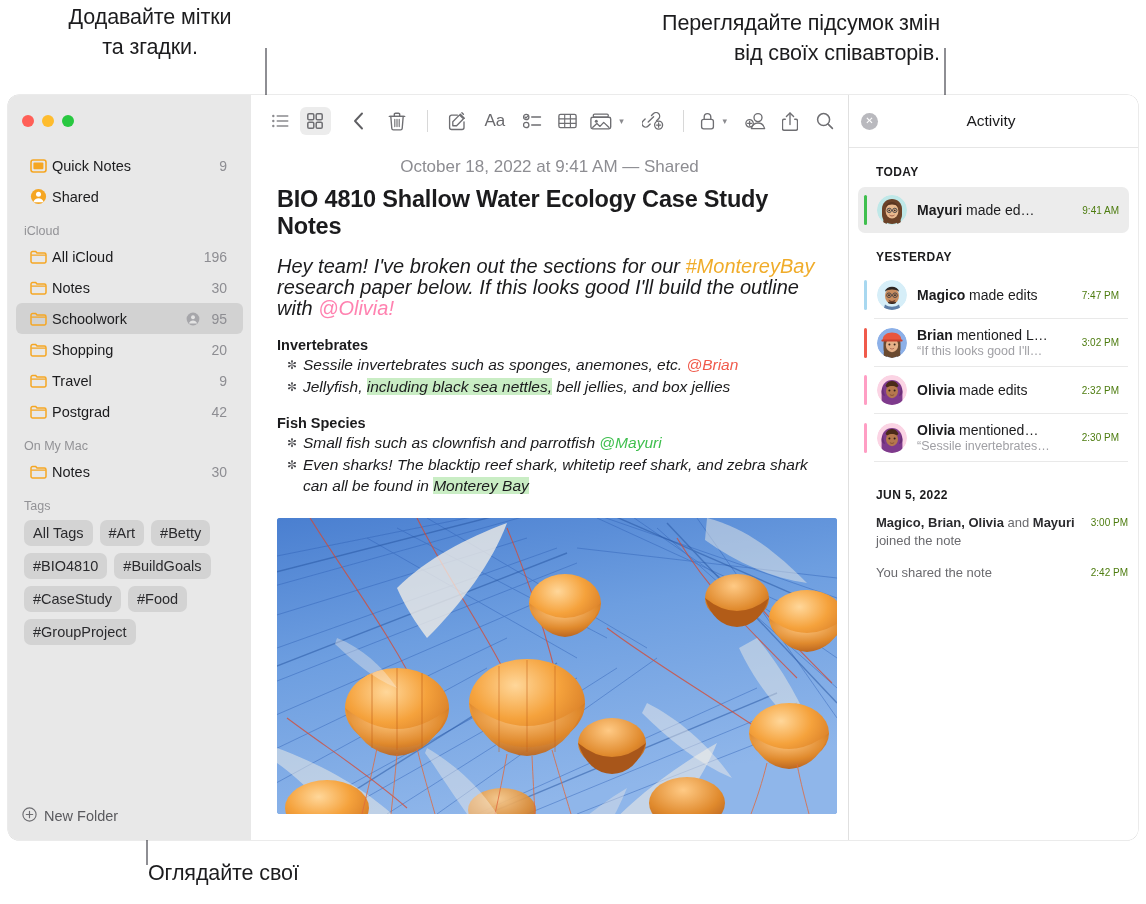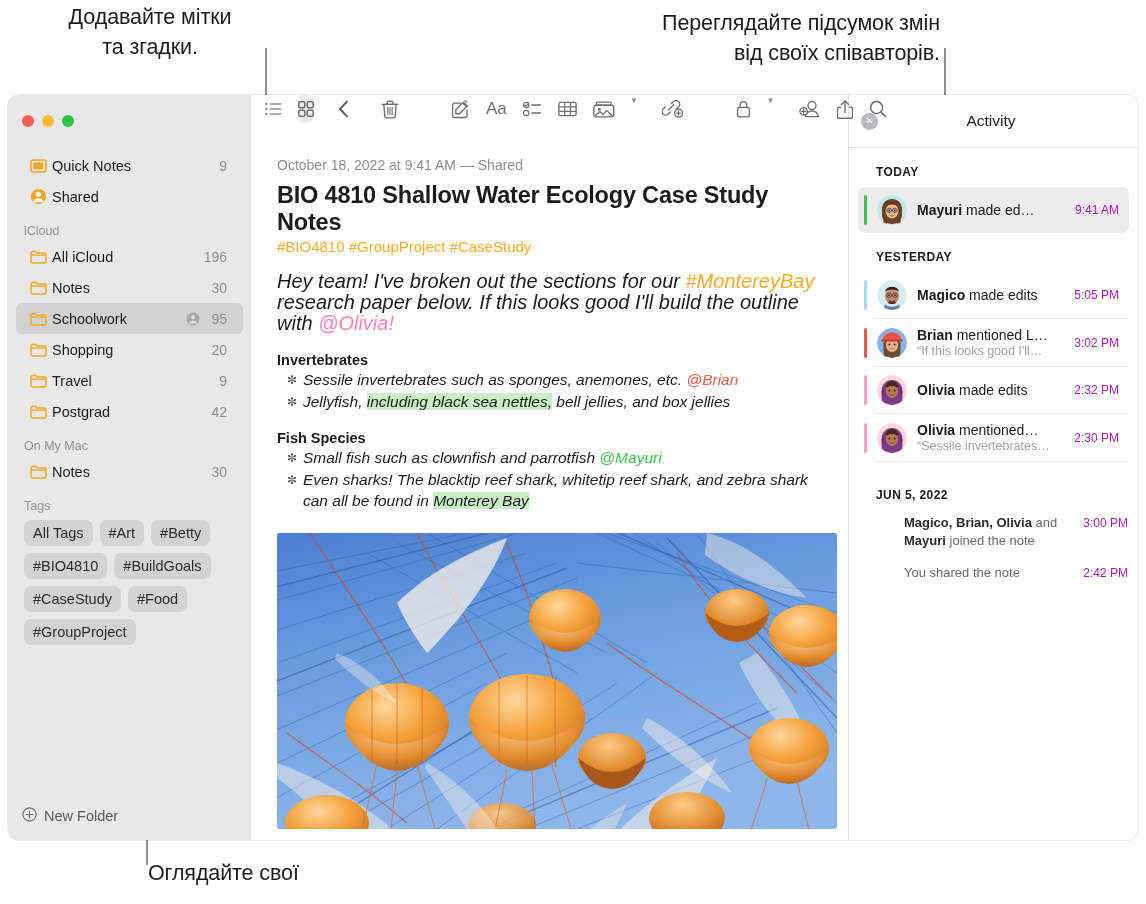--- a/index.html
+++ b/index.html
@@ -66,37 +66,37 @@
     padding:5px 9px;font-size:14.5px;line-height:16px;white-space:nowrap;
   }
   .side-foot{
     height:48px;display:flex;align-items:center;padding-left:14px;gap:7px;
     font-size:14.5px;color:#5a5a5e;
   }
 
   
   .main{flex:1;background:#ffffff;display:flex;flex-direction:column;min-width:0;position:relative;}
   .toolbar{
-    height:52px;flex:0 0 52px;display:flex;
-    padding:0 0 0 14px;gap:16px;background:#ffffff;position:relative;
+    height:52px;flex:0 0 52px;display:flex;align-items:center;
+    padding:0 0 0 14px;gap:4px;background:#ffffff;position:relative;
   }
   .tb-btn{
     width:34px;height:28px;border-radius:6px;display:flex;
     align-items:center;justify-content:center;color:#7c7c80;
   }
   .tb-btn.active{background:#ececec;color:#6e6e72;}
   .tb-sep{width:1px;height:22px;background:#d8d8d8;margin:0 10px;}
   .tb-spacer{flex:1;}
   .chev{font-size:9px;color:#8a8a8e;margin-left:1px;}
 
   .note-body{
     flex:1;overflow:hidden;padding:0 26px 0 26px;position:relative;
   }
   .note-date{
-    text-align:left;color:#8d8d92;font-size:14px;margin-top:10px;
+    text-align:center;color:#8d8d92;font-size:17px;margin-top:10px;
   }
   .note-title{
     font-size:23.5px;font-weight:bold;color:#1b1b1d;margin-top:9px;letter-spacing:-0.2px;
   }
   .note-tags{color:#f0ac2a;font-size:15px;margin-top:2px;font-weight:500;}
   .note-p{
     font-size:20px;color:#1b1b1d;margin-top:16px;line-height:21px;max-width:545px;font-style:italic;
   }
   .mention-y{color:#f0ac2a;}
   .mention-pink{color:#ff82b0;}
@@ -153,26 +153,26 @@
   }
   .avatar svg{display:block;width:100%;height:100%;}
   .act-txt{flex:1;min-width:0;}
   .act-line1{
     font-size:14px;color:#1b1b1d;white-space:nowrap;overflow:hidden;text-overflow:clip;
   }
   .act-line1 b{font-weight:bold;}
   .act-line2{
     font-size:12.5px;color:#a0a0a5;white-space:nowrap;overflow:hidden;margin-top:1px;
   }
-  .act-time{font-size:12px;color:#a21caf;margin-left:6px;white-space:nowrap;}
+  .act-time{font-size:10px;color:#4d7c0f;margin-left:6px;white-space:nowrap;}
   .act-div{height:1px;background:#e9e9e9;margin-left:25px;margin-right:10px;}
   .act-simple{
     display:flex;padding:4px 10px 4px 27px;font-size:13px;color:#6a6a6e;line-height:18px;
   }
-  .act-simple .t{flex:1;padding-right:8px;margin-left:28px;}
+  .act-simple .t{flex:1;padding-right:8px;}
   .act-simple b{color:#2b2b2e;font-weight:bold;}
 </style>
 </head>
 <body>
 
 <div class="callout" id="callout-tags">Додавайте мітки
 та згадки.</div>
 <div class="callout" id="callout-activity">Переглядайте підсумок змін
 від своїх співавторів.</div>
 <div class="callout" id="callout-notes">Оглядайте свої</div>
@@ -438,21 +438,20 @@
         <svg width="18" height="18" viewBox="0 0 18 18">
           <circle cx="7.6" cy="7.6" r="6" fill="none" stroke="#6e6e72" stroke-width="1.5"></circle>
           <path d="M12.1 12.1l4.3 4.3" stroke="#6e6e72" stroke-width="1.6" stroke-linecap="round"></path>
         </svg>
       </div>
     </div>
 
     <div class="note-body">
       <div class="note-date">October 18, 2022 at 9:41 AM — Shared</div>
       <div class="note-title">BIO 4810 Shallow Water Ecology Case Study Notes</div>
-      <div class="note-tags">#BIO4810 #GroupProject #CaseStudy</div>
 
       <div class="note-p">
         <span>Hey team! I've broken out the sections for our </span><span class="mention-y">#MontereyBay</span><span> research paper below. If this looks good I'll build the outline with </span><span class="mention-pink">@Olivia!</span>
       </div>
 
 
       <div class="h3">Invertebrates</div>
       <ul class="blist">
         <li><span>Sessile invertebrates such as sponges, anemones, etc. </span><span class="mention-red">@Brian</span></li>
         <li><span>Jellyfish, </span><span class="hl-green">including black sea nettles,</span><span> bell jellies, and box jellies</span></li>
@@ -657,21 +656,21 @@
             <circle cx="12" cy="15.2" r="0.9" fill="#2e2521"></circle>
             <circle cx="18" cy="15.2" r="0.9" fill="#2e2521"></circle>
             <path d="M11.5 19.6c2 1.8 5 1.8 7 0 -0.7 2.6-2.4 3.8-3.5 3.8s-2.8-1.2-3.5-3.8z" fill="#6b3f2c"></path>
             <path d="M11 21.8c2.5 1 5.5 1 8 0l-0.4 1.4c-2.4 0.9-4.8 0.9-7.2 0z" fill="#2e2521"></path>
             <path d="M8 24.6c4 3 10 3 14 0l1.6 5.4H6.4z" fill="#5e7fa8"></path>
           </svg>
         </div>
         <div class="act-txt">
           <div class="act-line1"><b>Magico</b><span> made edits</span></div>
         </div>
-        <div class="act-time">5:05 PM</div>
+        <div class="act-time">7:47 PM</div>
       </div>
       <div class="act-div"></div>
 
       <div class="act-item">
         <div class="act-bar" style="background:#f05a4b;"></div>
         <div class="avatar">
           <svg viewBox="0 0 30 30">
             <circle cx="15" cy="15" r="15" fill="#8cb0e8"></circle>
             <path d="M6.5 16c0-6 3.8-10 8.5-10s8.5 4 8.5 10v5c0 5-3.8 9-8.5 9s-8.5-4-8.5-9z" fill="#6b4a30"></path>
             <ellipse cx="15" cy="17" rx="6.2" ry="7.2" fill="#e6b188"></ellipse>

